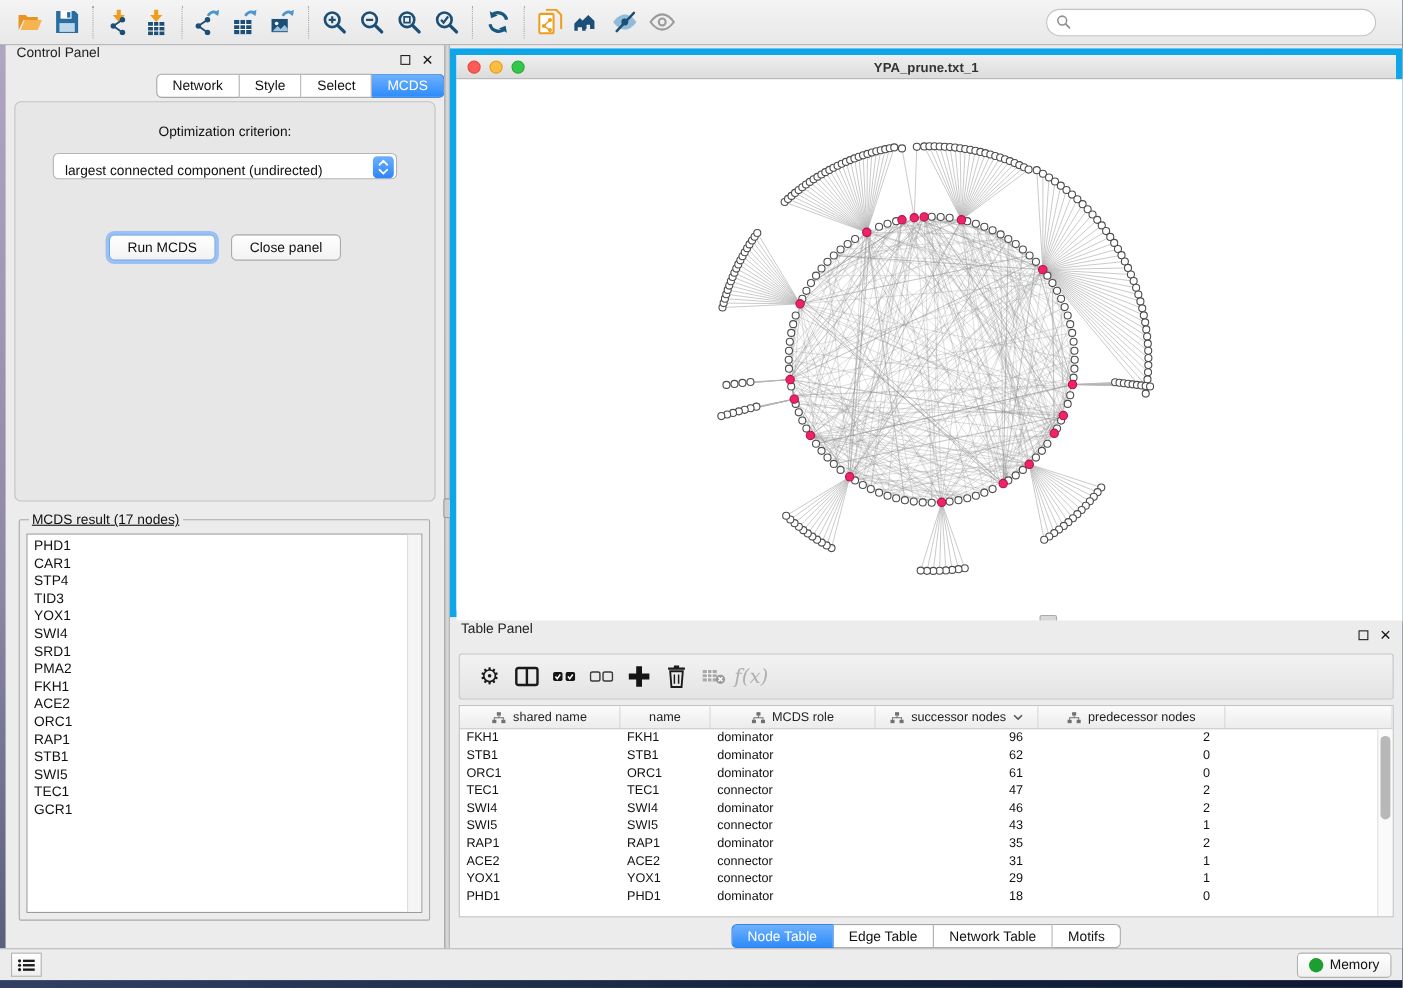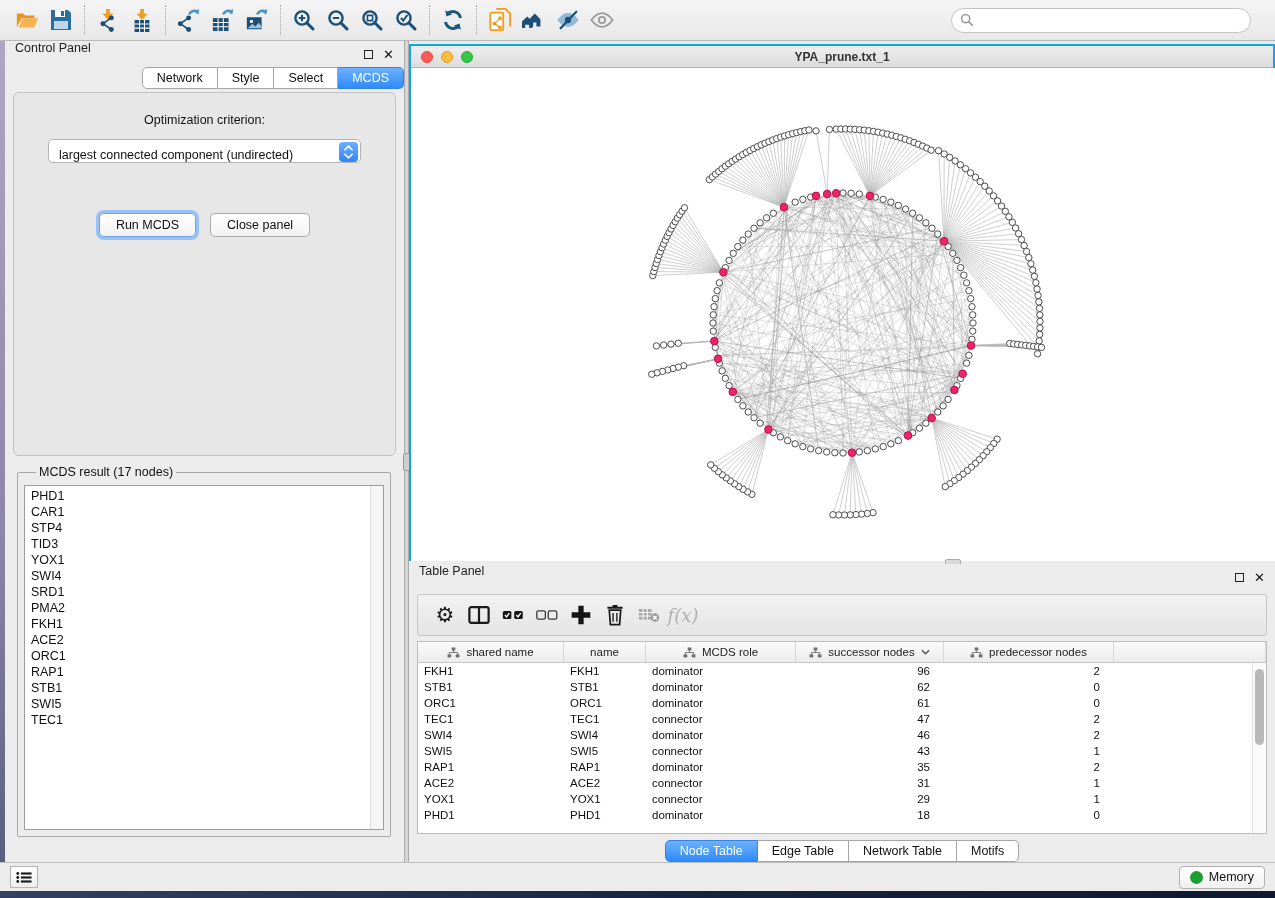--- a/index.html
+++ b/index.html
@@ -52,38 +52,38 @@
     align-items:center; justify-content:center; gap:2px; }
   .sel-stepper svg { width:9px; height:6px; }
   .btn-row { display:flex; justify-content:center; gap:14px; margin-top:14px; }
   .mac-btn { height:24px; padding:0 16px; background:linear-gradient(#ffffff,#f2f2f2);
     border:1px solid #ababab; border-radius:5px; font-size:12.5px; color:#111;
     font-family:inherit;margin-top:36px; }
   .mac-btn.focused { box-shadow:0 0 0 3px rgba(110,170,255,.65); border-color:#6fa6e8; }
 
   .result-fieldset { position:absolute; left:12px; top:424px; width:374px; height:372px;
     border:1px solid #a9a9a9; border-radius:2px; padding:6px; }
-  .result-fieldset legend { font-size:12.5px; color:#111; padding:0 3px; margin-left:12px; }
+  .result-fieldset legend { font-size:12.5px; color:#111; padding:0 3px; margin-left:2px;text-decoration:underline; }
   .result-list { width:100%; height:100%; background:#fff; border:1px solid #9c9c9c; position:relative;
     overflow:hidden; padding:2px 0 0 6px; }
   .result-list .item { font-size:12.5px; color:#111; line-height:16px; }
   .result-scroll { position:absolute; right:0; top:0; width:13px; height:100%;
     background:#f5f5f5; border-left:1px solid #ddd; }
 
   
   .v-divider { position:absolute; left:404px; top:0; width:5px; height:821px; background:#d6d6d6;
     border-left:1px solid #aaa; border-right:1px solid #aaa; }
   .v-handle { position:absolute; left:-2px; top:412px; width:8px; height:18px; background:#cfcfcf;
     border:1px solid #9a9a9a; border-radius:2px; }
 
   
   .right-col { position:absolute; left:409px; top:0; width:866px; height:821px; background:#ececec; }
 
   .network-window { position:absolute; left:0; top:3px; width:866px; height:517px;
-    border:2px solid #0ea5e9; background:#fff; }
+    border:6px solid #0ea5e9; background:#fff; }
   .net-titlebar { height:22px; background:linear-gradient(#efefef,#dcdcdc); border-bottom:1px solid #b2b2b2;
     display:flex; align-items:center; position:relative; }
   .traffic { display:flex; gap:8px; margin-left:10px; }
   .light { width:12px; height:12px; border-radius:50%; display:inline-block; }
   .light.red { background:#fc5b57; border:1px solid #e2463f; }
   .light.yellow { background:#fdbd3e; border:1px solid #dfa023; }
   .light.green { background:#34c84a; border:1px solid #27aa35; }
   .net-title { position:absolute; left:0; right:0; text-align:center; font-size:12px; font-weight:bold; color:#333; }
   .net-canvas { width:864px; height:493px; background:#fff; }
 
@@ -328,20 +328,21 @@
           <div class="item">SWI4</div>
           <div class="item">SRD1</div>
           <div class="item">PMA2</div>
           <div class="item">FKH1</div>
           <div class="item">ACE2</div>
           <div class="item">ORC1</div>
           <div class="item">RAP1</div>
           <div class="item">STB1</div>
           <div class="item">SWI5</div>
           <div class="item">TEC1</div>
+          <div class="item">GCR1</div>
         </div>
     </fieldset>
   </div>
 
   <div class="v-divider">
     <div class="v-handle"></div>
   </div>
 
   <div class="right-col">
 

